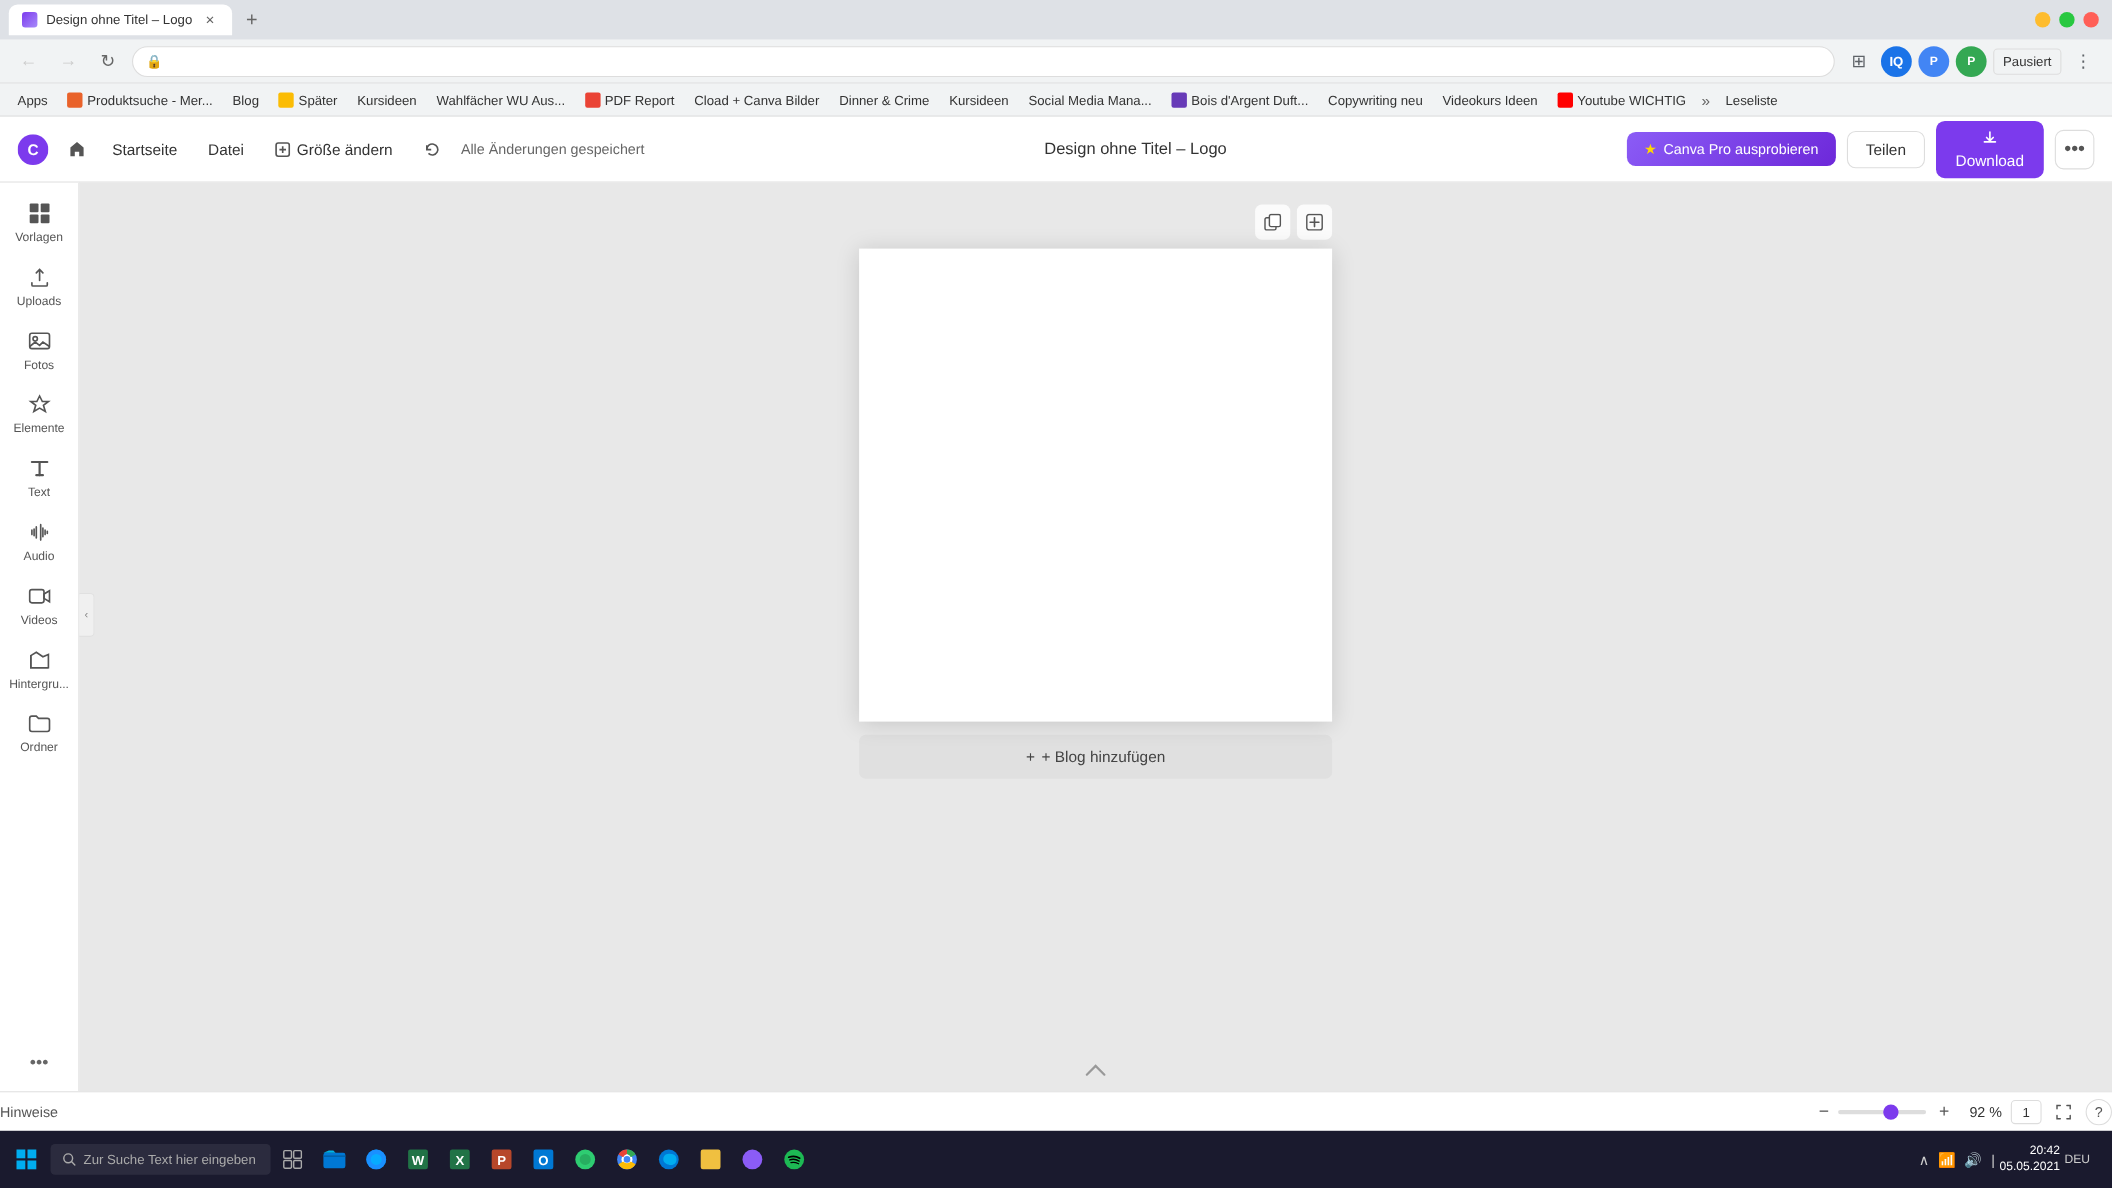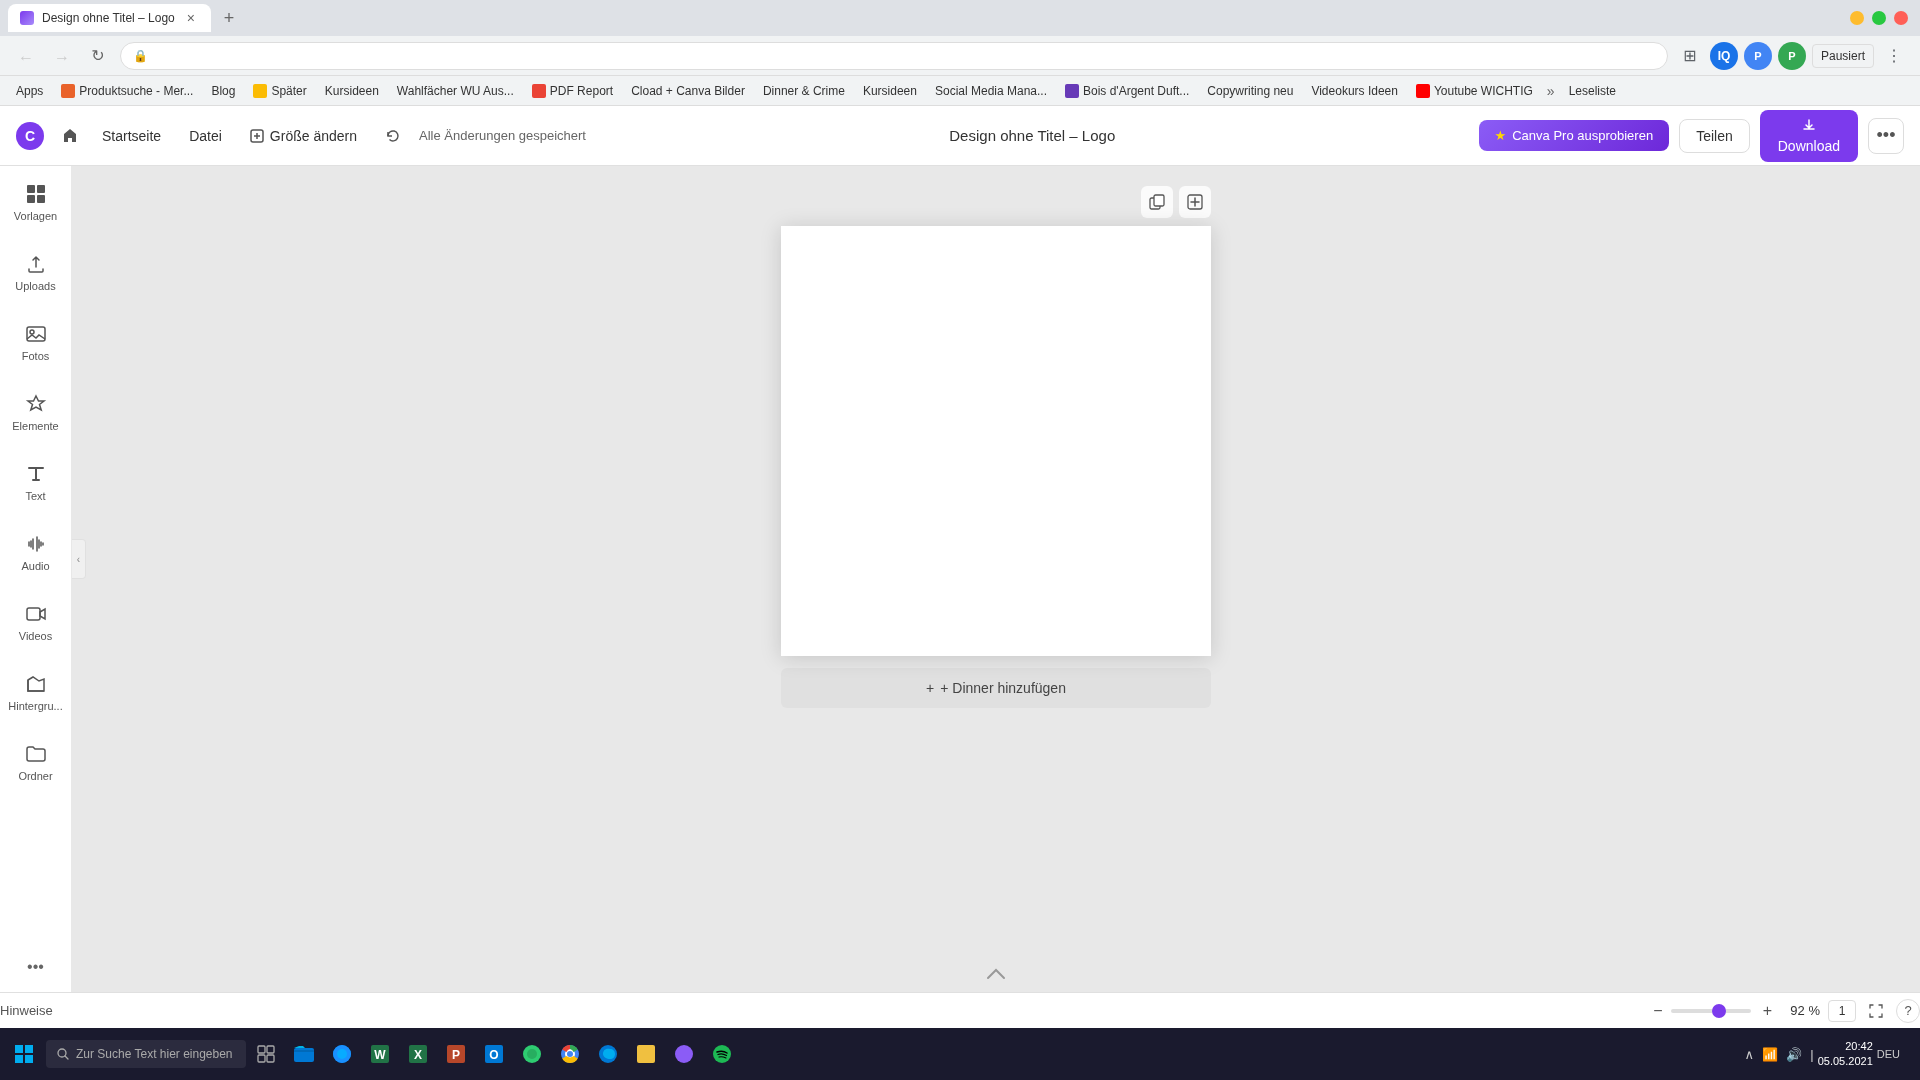--- a/index.html
+++ b/index.html
@@ -42,21 +42,21 @@
     .btn-pro { background: linear-gradient(135deg, #8b5cf6, #6d28d9); color: #fff; border: none; padding: 8px 16px; border-radius: 8px; font-size: 13px; cursor: pointer; display: flex; align-items: center; gap: 6px; font-weight: 500; }
     .btn-share { background: transparent; color: #333; border: 1px solid #ddd; padding: 8px 16px; border-radius: 8px; font-size: 14px; cursor: pointer; font-weight: 500; }
     .btn-download { background: #7c3aed; color: #fff; border: none; padding: 8px 18px; border-radius: 8px; font-size: 14px; cursor: pointer; font-weight: 500; display: flex; align-items: center; gap: 6px; flex-direction: column; }
     .btn-more { width: 36px; height: 36px; border-radius: 8px; border: 1px solid #ddd; background: transparent; cursor: pointer; display: flex; align-items: center; justify-content: center; color: #555; font-size: 18px; }
     .status-text { font-size: 13px; color: #666; }
 
     
     .main-content { flex: 1; display: flex; overflow: hidden; }
 
     
-    .sidebar { width: 72px; background: #fff; border-right: 1px solid #e8e8e8; display: flex; flex-direction: column; align-items: center; padding: 8px 0; gap: 14px; flex-shrink: 0; }
+    .sidebar { width: 72px; background: #fff; border-right: 1px solid #e8e8e8; display: flex; flex-direction: column; align-items: center; padding: 8px 0; gap: 2px; flex-shrink: 0; }
     .sidebar-item { width: 60px; display: flex; flex-direction: column; align-items: center; gap: 4px; padding: 8px 4px; border-radius: 8px; cursor: pointer; color: #555; }
     .sidebar-item-icon { width: 24px; height: 24px; display: flex; align-items: center; justify-content: center; }
     .sidebar-item-label { font-size: 11px; color: #555; text-align: center; }
     .sidebar-more { width: 60px; display: flex; align-items: center; justify-content: center; padding: 8px 4px; cursor: pointer; color: #555; margin-top: auto; }
 
     
     .canvas-area { flex: 1; background: #e8e8e8; display: flex; flex-direction: column; align-items: center; justify-content: flex-start; padding: 20px; overflow: auto; position: relative; }
     .canvas-tool-btn { width: 32px; height: 32px; border-radius: 6px; border: none; background: rgba(255,255,255,0.8); cursor: pointer; display: flex; align-items: center; justify-content: center; color: #555; font-size: 14px; }
     .canvas-page { width: 430px; min-height: 430px; background: #fff; box-shadow: 0 2px 20px rgba(0,0,0,0.15); position: relative; }
     .add-page-btn { width: 430px; height: 40px; background: #e0e0e0; border: none; border-radius: 6px; cursor: pointer; font-size: 14px; color: #444; margin-top: 12px; display: flex; align-items: center; justify-content: center; gap: 6px; }
@@ -359,21 +359,21 @@
                 <path d="M8 4v8M4 8h8" stroke="#555" stroke-width="1.5" stroke-linecap="round"></path>
               </svg>
             </button>
           </div>
 
           <div class="canvas-page" style="height: 430px;">
           </div>
 
           <button class="add-page-btn">
             <span>+</span>
-            <span>+ Dinner hinzufügen</span>
+            <span>+ Blog hinzufügen</span>
           </button>
         </div>
 
         <div style="position: absolute; bottom: 8px; left: 50%; transform: translateX(-50%);">
           <svg width="20" height="12" viewBox="0 0 20 12" fill="none">
             <path d="M2 10l8-8 8 8" stroke="#999" stroke-width="2" stroke-linecap="round"></path>
           </svg>
         </div>
       </div>
     </div>

